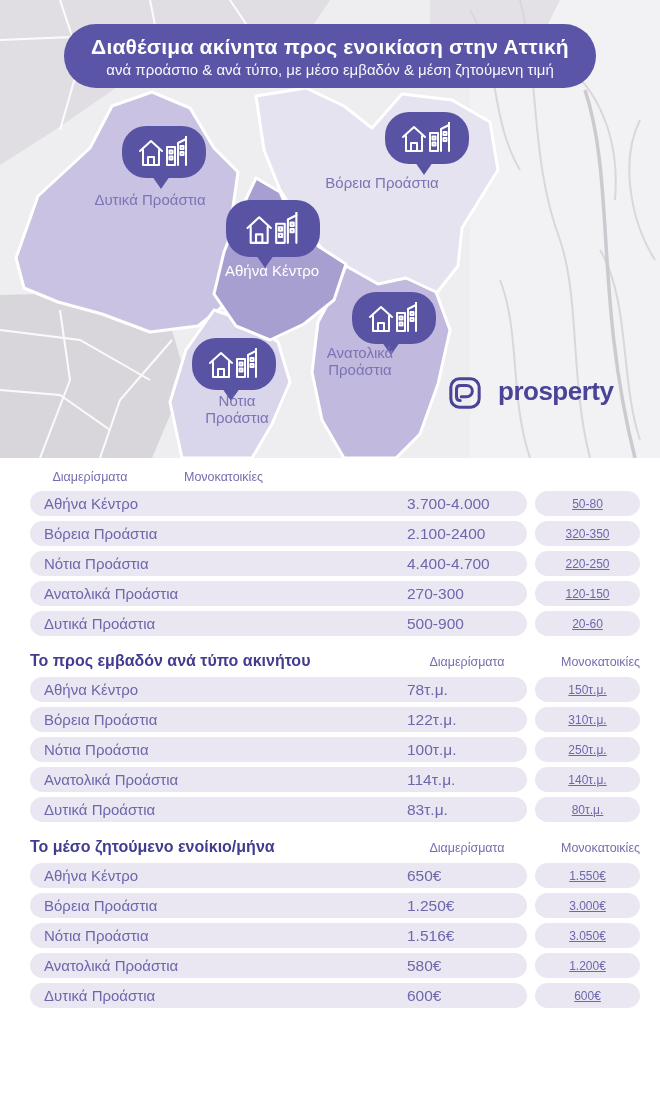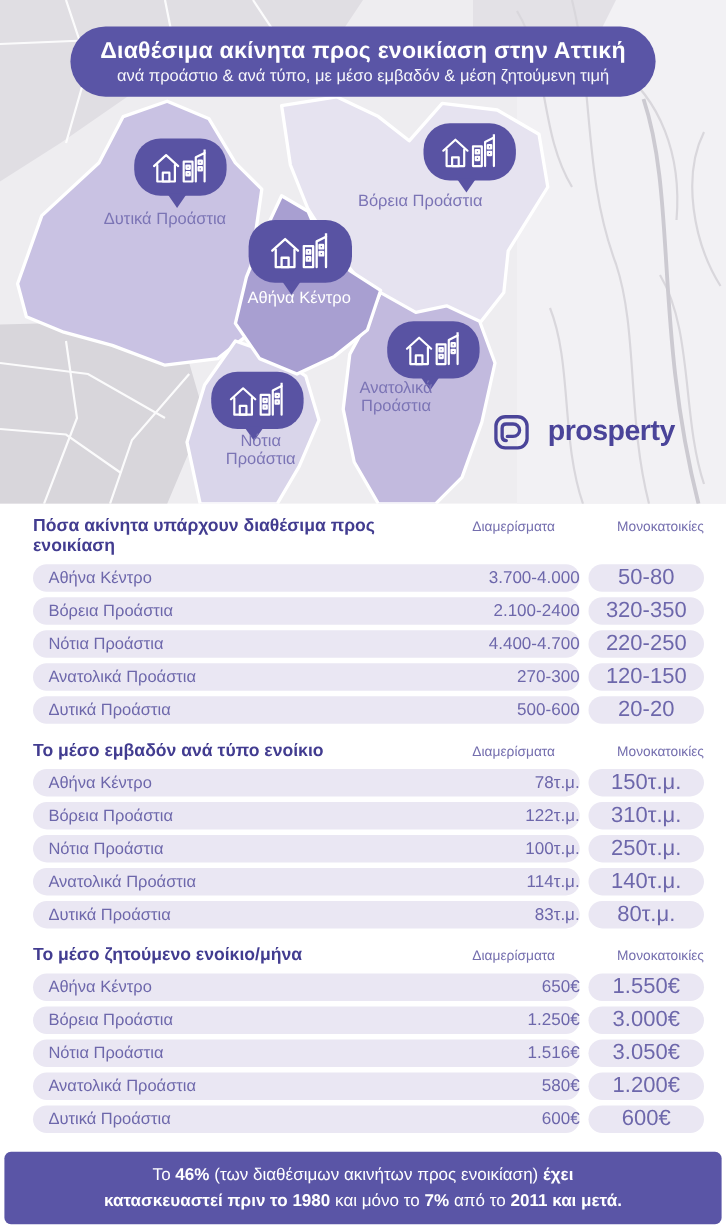--- a/index.html
+++ b/index.html
@@ -45,24 +45,24 @@
   .t-head{display:flex;align-items:baseline;margin-bottom:7px;}
   .t-title{flex:1;font-size:16px;font-weight:bold;color:#423c90;}
   .t-col{font-size:12.5px;color:#746eae;text-align:center;}
   .t-col.c1{width:120px;}
   .t-col.c2{width:105px;margin-left:8px;text-align:right;}
   .t-row{display:flex;height:25px;margin-bottom:5px;}
   .pill-main{
     flex:1;display:flex;align-items:center;background:#eae7f3;border-radius:13px;
   }
   .r-label{flex:1;padding-left:14px;font-size:15px;color:#6d67ab;}
-  .r-v1{width:120px;text-align:right;font-size:15.5px;color:#6d67ab;}
+  .r-v1{width:120px;text-align:left;font-size:15.5px;color:#6d67ab;}
   .pill-side{
     width:105px;margin-left:8px;background:#eae7f3;border-radius:13px;
-    display:flex;align-items:center;justify-content:center;font-size:20px;color:#6d67ab;
+    display:flex;align-items:center;justify-content:center;font-size:12px;color:#6d67ab;text-decoration:underline;
   }
   
   .footer{
     position:absolute;left:4px;right:4px;bottom:4px;height:66px;border-radius:6px;
     background:var(--accent);color:#fff;display:flex;flex-direction:column;
     justify-content:center;align-items:center;text-align:center;font-size:15.5px;line-height:23px;
   }
   .footer b{font-weight:bold;}
   :root{--accent:#5a55a6;--bubble:#5953a3;}
 </style>
@@ -230,21 +230,20 @@
         <rect x="3" y="3" width="30" height="30" rx="9"></rect>
         <path d="M13 26 C10 26 9 24 9 22 V14 C9 11 11 10 13 10 H19.5 C23 10 25.8 12.6 25.8 16 C25.8 19.4 23 22 19.5 22 H14"></path>
       </svg>
       <span class="brand-word">prosperty</span>
     </div>
   </div>
 
   <div class="tables" id="tables">
       <div class="dtable">
         <div class="t-head">
-          <div class="t-title">Πόσα ακίνητα υπάρχουν διαθέσιμα προς ενοικίαση</div>
           <div class="t-col c1">Διαμερίσματα</div>
           <div class="t-col c2">Μονοκατοικίες</div>
         </div>
         <div class="t-row">
           <div class="pill-main">
             <span class="r-label">Αθήνα Κέντρο</span>
             <span class="r-v1">3.700-4.000</span>
           </div>
           <div class="pill-side">50-80</div>
         </div>
@@ -265,28 +264,28 @@
         <div class="t-row">
           <div class="pill-main">
             <span class="r-label">Ανατολικά Προάστια</span>
             <span class="r-v1">270-300</span>
           </div>
           <div class="pill-side">120-150</div>
         </div>
         <div class="t-row">
           <div class="pill-main">
             <span class="r-label">Δυτικά Προάστια</span>
-            <span class="r-v1">500-600</span>
-          </div>
-          <div class="pill-side">20-20</div>
+            <span class="r-v1">500-900</span>
+          </div>
+          <div class="pill-side">20-60</div>
         </div>
       </div>
       <div class="dtable">
         <div class="t-head">
-          <div class="t-title">Το μέσο εμβαδόν ανά τύπο ενοίκιο</div>
+          <div class="t-title">Το προς εμβαδόν ανά τύπο ακινήτου</div>
           <div class="t-col c1">Διαμερίσματα</div>
           <div class="t-col c2">Μονοκατοικίες</div>
         </div>
         <div class="t-row">
           <div class="pill-main">
             <span class="r-label">Αθήνα Κέντρο</span>
             <span class="r-v1">78τ.μ.</span>
           </div>
           <div class="pill-side">150τ.μ.</div>
         </div>
@@ -356,18 +355,14 @@
         <div class="t-row">
           <div class="pill-main">
             <span class="r-label">Δυτικά Προάστια</span>
             <span class="r-v1">600€</span>
           </div>
           <div class="pill-side">600€</div>
         </div>
       </div>
     </div>
 
-  <div class="footer" id="footer">
-      <div><span>Το </span><b>46%</b><span> (των διαθέσιμων ακινήτων προς ενοικίαση) </span><b>έχει</b></div>
-      <div><b>κατασκευαστεί πριν το 1980</b><span> και μόνο το </span><b>7%</b><span> από το </span><b>2011 και μετά.</b></div>
-    </div>
 
 </div>
 
 </body></html>

